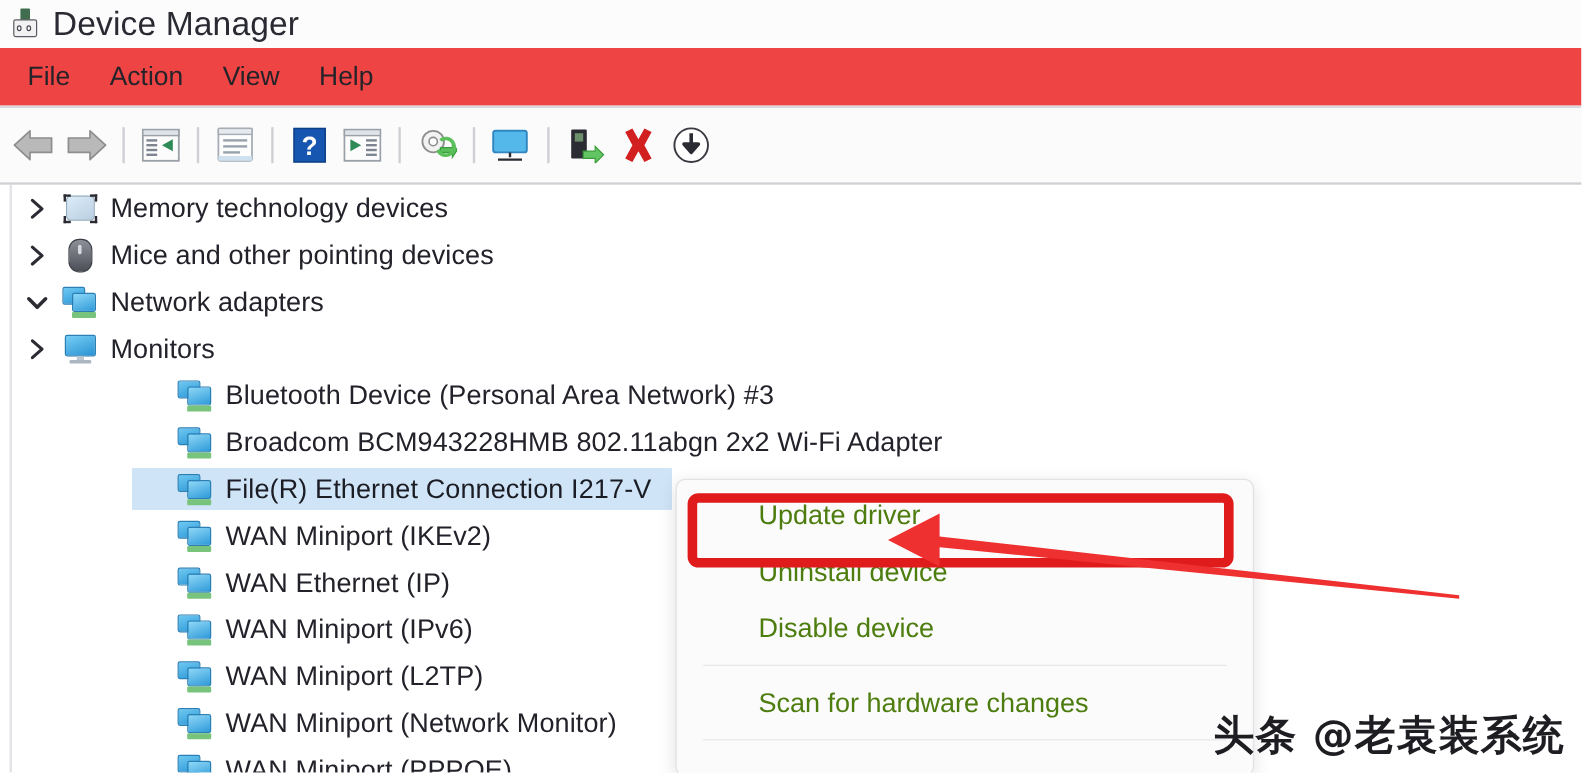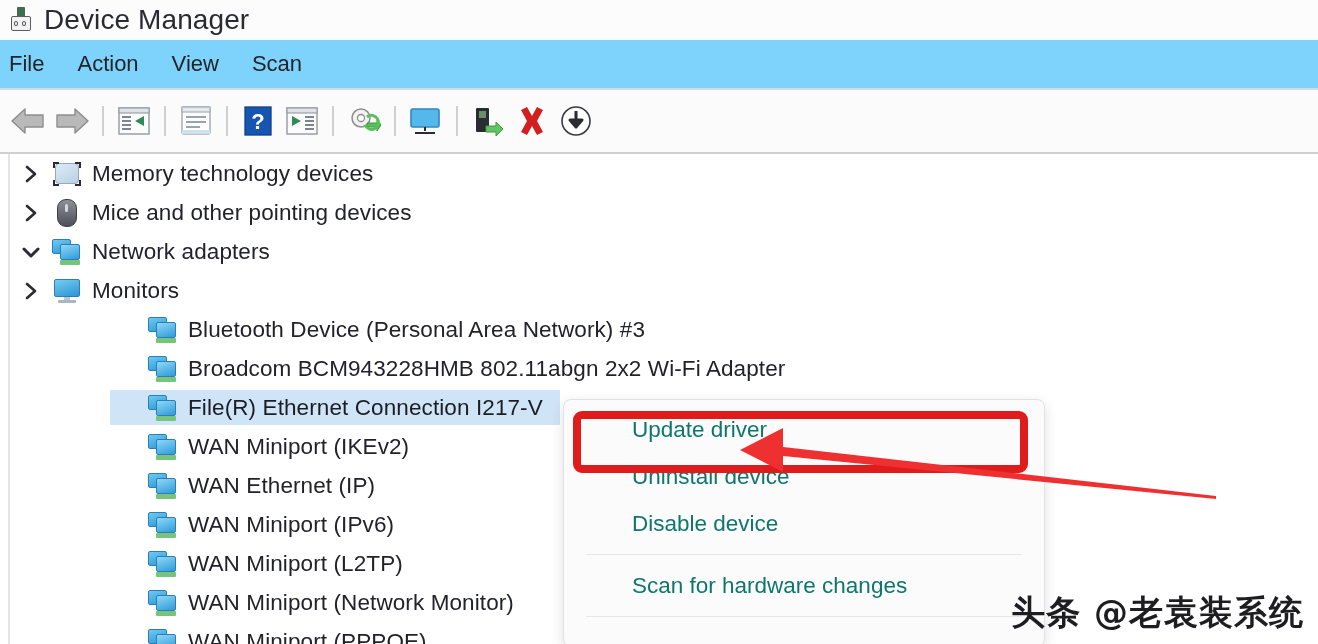--- a/index.html
+++ b/index.html
@@ -57,23 +57,23 @@
     color: #2a2a33;
     letter-spacing: 0.1px;
     font-weight: 400;
     white-space: nowrap;
   }
 
   
   .menubar {
     position: absolute; left: 0; top: 40px;
     width: 1318px; height: 48px;
-    background: #7dd3fc;
+    background: #ef4444;
     display: flex; align-items: center;
-    padding-left: 9px;
+    padding-left: 23px;
   }
   .menu-item {
     font-size: 22px;
     color: #232329;
     padding: 2px 19px 2px 0px;
     margin-right: 14px;
     white-space: nowrap;
     cursor: default;
   }
   .menubar-rule {
@@ -219,21 +219,21 @@
     border-radius: 8px;
     box-shadow: 0 4px 14px rgba(0,0,0,0.12);
     overflow: hidden;
     z-index: 20;
   }
   .ctx-item {
     height: 47px;
     display: flex; align-items: center;
     padding-left: 68px;
     font-size: 22.5px;
-    color: #0f766e;
+    color: #4d7c0f;
     white-space: nowrap;
     cursor: default;
   }
   .ctx-sep {
     height: 1px; background: #e6e6ea;
     margin: 7px 22px 7px 22px;
   }
   .ctx-spacer { height: 6px; }
 
   
@@ -280,21 +280,21 @@
       <div class="tc-dot1"></div>
       <div class="tc-dot2"></div>
     </div>
     <div class="title-text">Device Manager</div>
   </div>
 
   <div class="menubar">
     <div class="menu-item">File</div>
     <div class="menu-item">Action</div>
     <div class="menu-item">View</div>
-    <div class="menu-item">Scan</div>
+    <div class="menu-item">Help</div>
   </div>
   <div class="menubar-rule"></div>
 
   <div class="toolbar">
 
     <div class="tb-btn">
       <svg width="38" height="30" viewBox="0 0 38 30">
         <path d="M16 3 L3 15 L16 27 L16 21 L34 21 L34 9 L16 9 Z" fill="#b9b9b9" stroke="#8d8d8d" stroke-width="1.4" stroke-linejoin="round"></path>
       </svg>
     </div>

